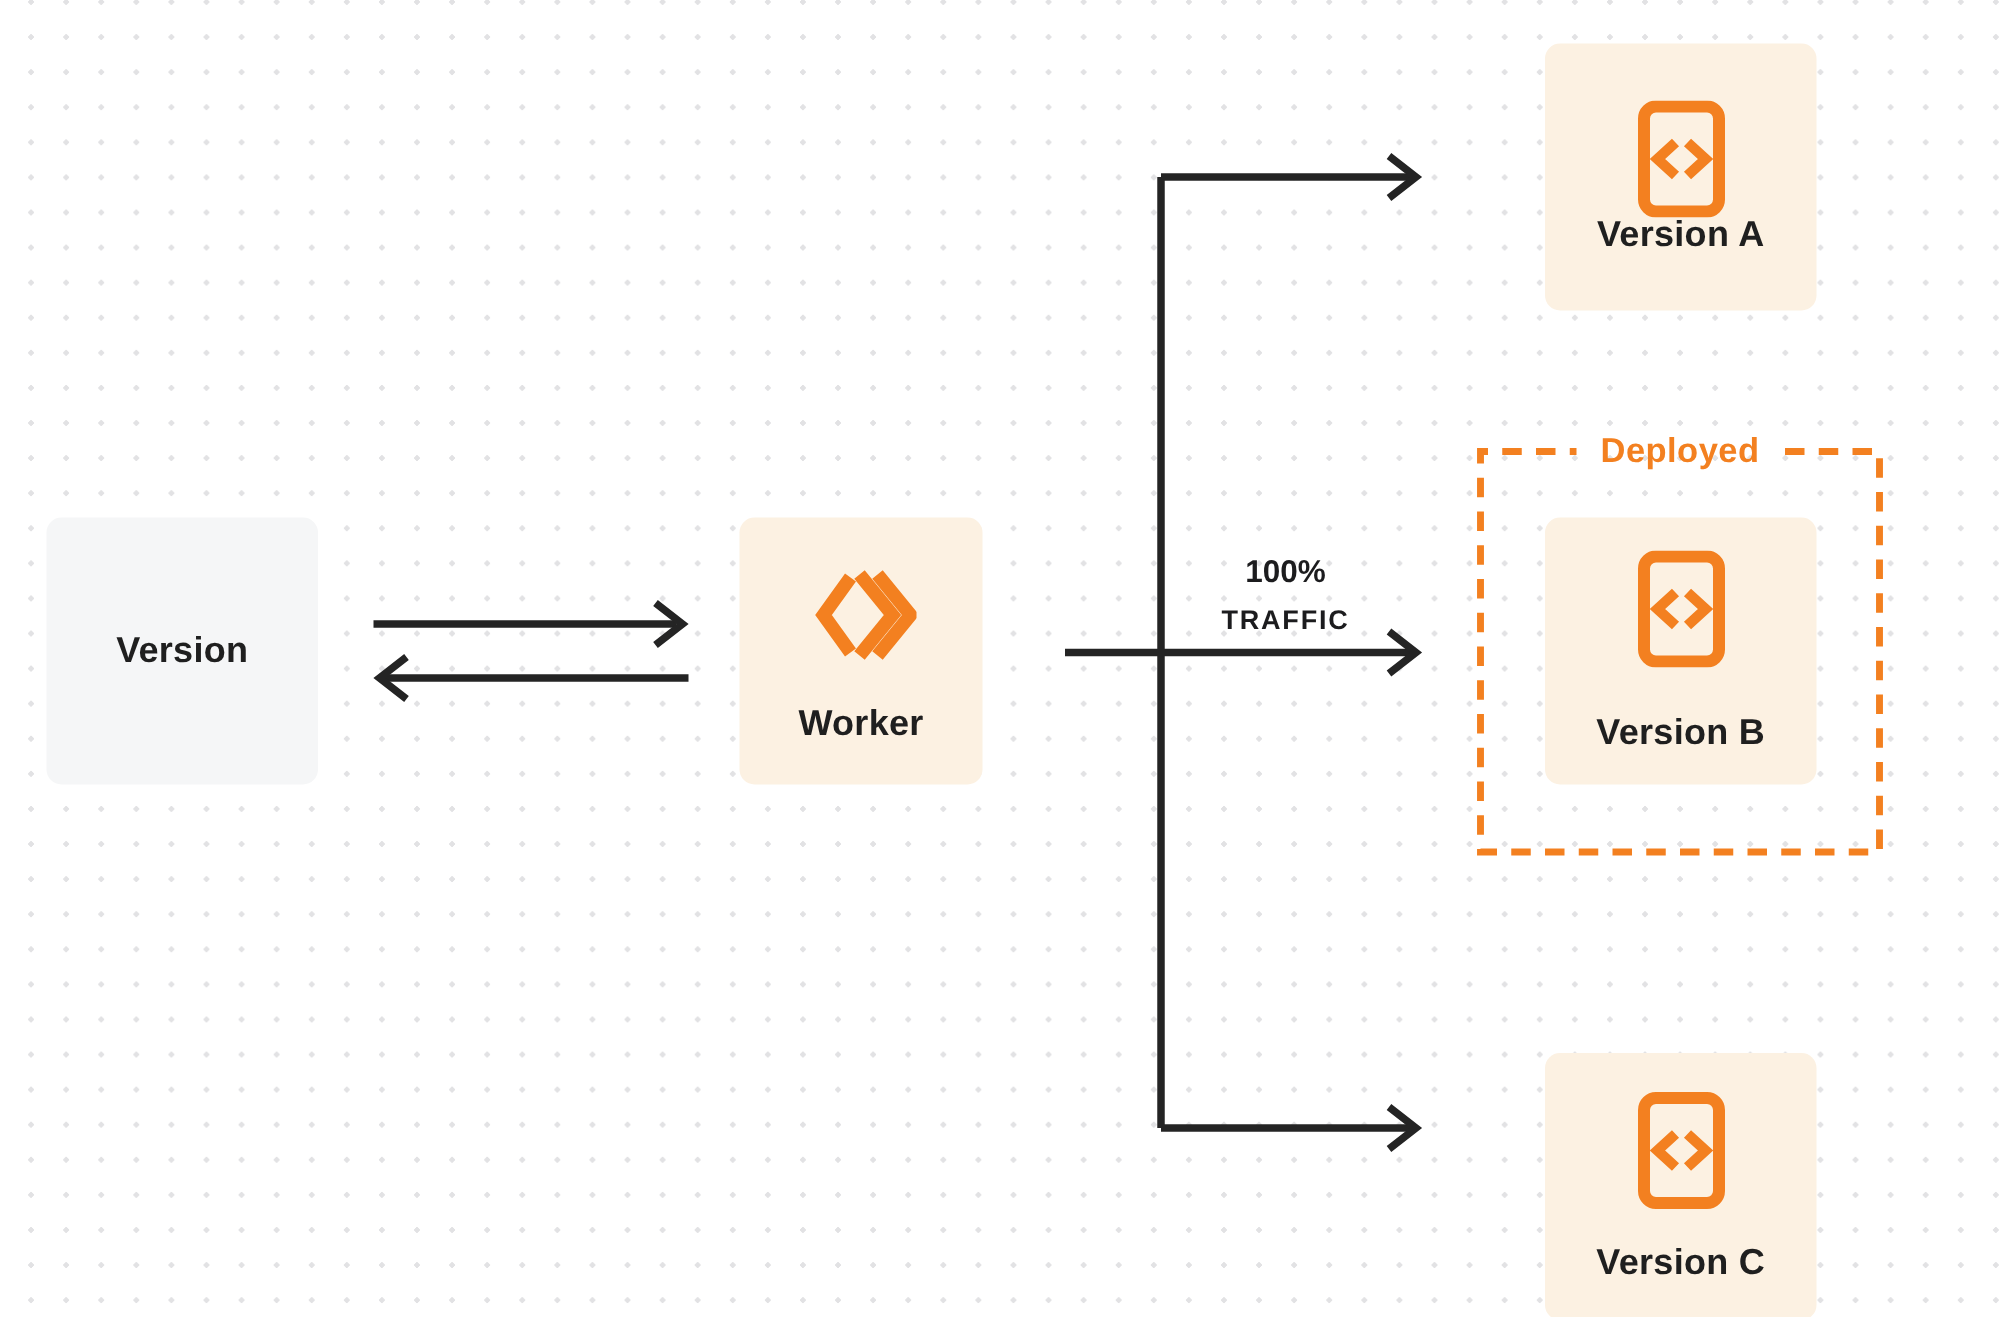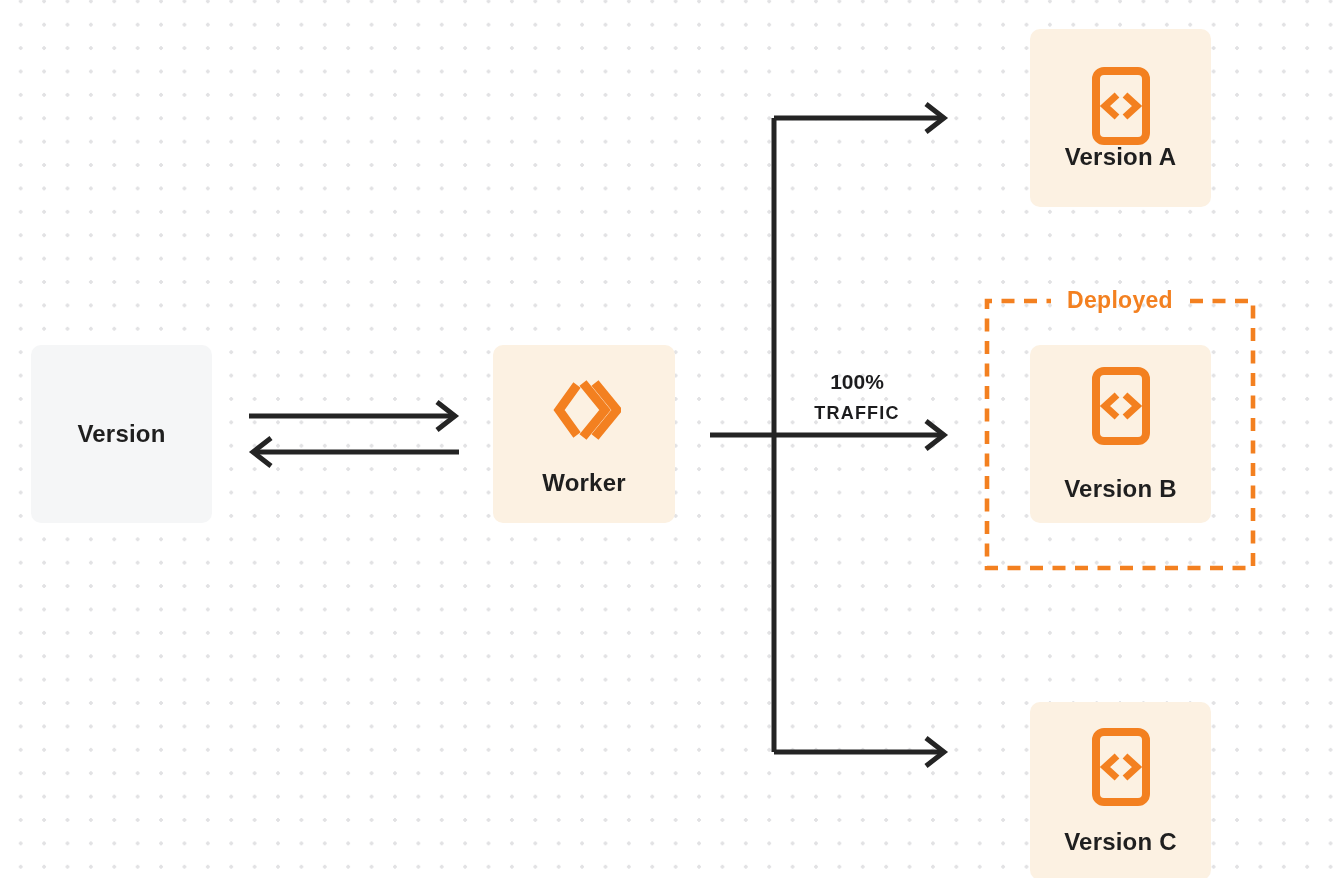--- a/index.html
+++ b/index.html
@@ -40,21 +40,21 @@
     font-weight: 700;
     font-size: 24px;
     color: #1f1f1f;
     letter-spacing: 0.2px;
     line-height: 1;
   }
   .cream { background: #fcf1e2; }
   .gray  { background: #f5f6f7; }
 
   .node-client  { left: 31px;  top: 345px; width: 181px; height: 178px; }
-  .node-worker  { left: 493px; top: 345px; width: 182px; height: 178px; gap: 24px; }
+  .node-worker  { left: 493px; top: 345px; width: 162px; height: 178px; gap: 24px; }
   .node-version-a { left: 1030px; top: 29px;  width: 181px; height: 178px; }
   .node-version-b { left: 1030px; top: 345px; width: 181px; height: 178px; gap: 32px; }
   .node-version-c { left: 1030px; top: 662px; width: 181px; height: 178px; gap: 24px; margin-top: 40px; }
 
   .node .icon-wrap { display: block; line-height: 0; }
 
   .deployed-label {
     position: absolute;
     left: 1120px;
     top: 301px;

